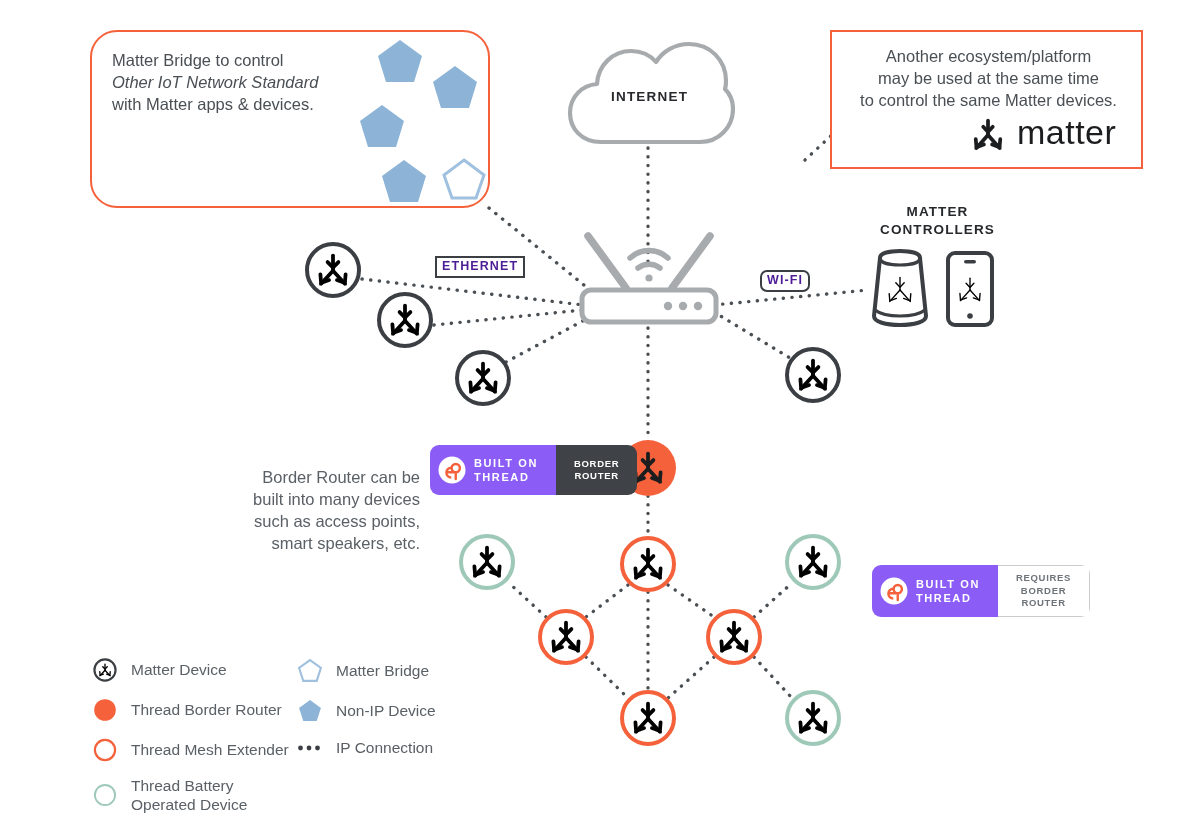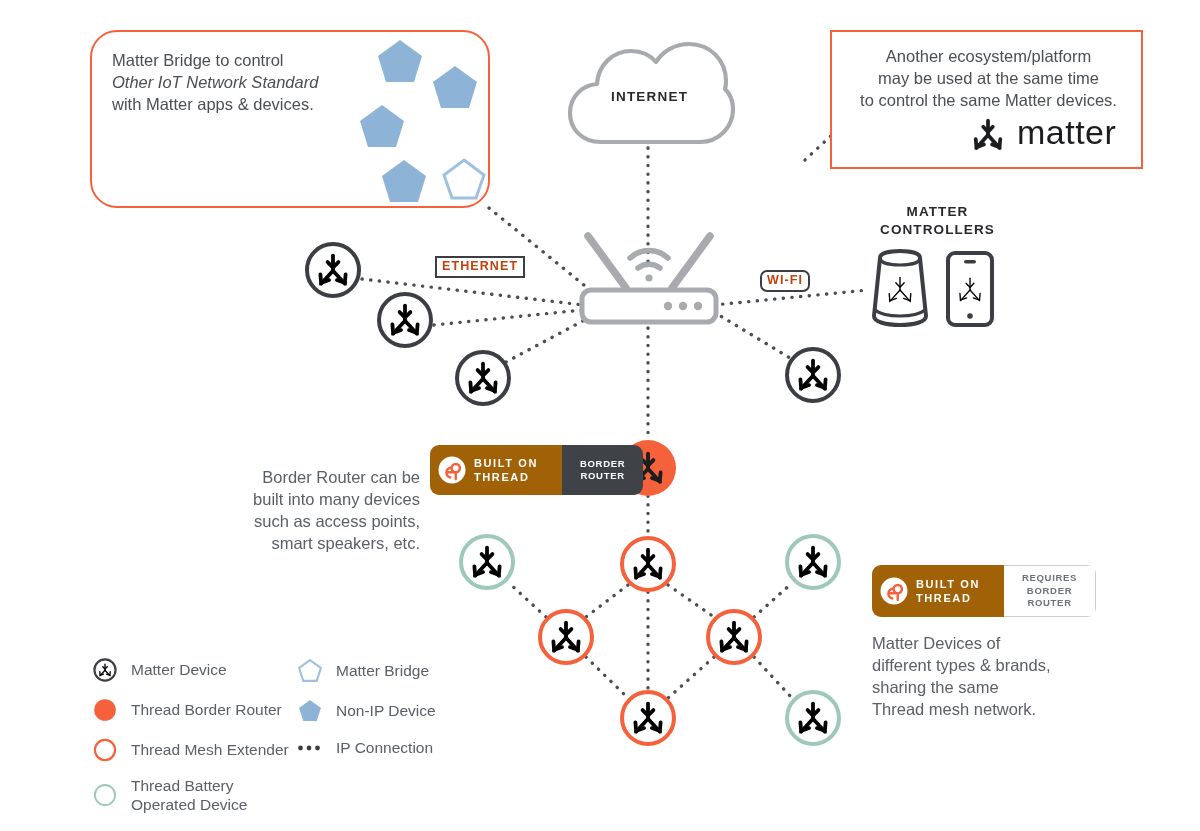--- a/index.html
+++ b/index.html
@@ -40,21 +40,21 @@
     line-height: 1.33;
     color: #4a4f54;
   }
   .ital { font-style: italic; }
 
   
   .tag {
     position: absolute;
     border: 2px solid #3b3f43;
     background: #ffffff;
-    color: #c2410c;
+    color: #4c1d95;
     font-size: 12.5px;
     font-weight: bold;
     letter-spacing: 1.1px;
     padding: 2px 5px 3px 5px;
     box-sizing: border-box;
     white-space: nowrap;
     line-height: 1;
   }
 
   
@@ -114,24 +114,24 @@
   
   .badge {
     position: absolute;
     display: flex;
     align-items: stretch;
     border-radius: 9px;
     overflow: hidden;
     box-sizing: border-box;
   }
   .badge-left {
-    background: #a16207;
+    background: #8b5cf6;
     display: flex;
     align-items: center;
-    padding: 0 24px 0 7px;
+    padding: 0 18px 0 7px;
     gap: 7px;
   }
   .badge-built {
     color: #ffffff;
     font-size: 11px;
     font-weight: bold;
     letter-spacing: 1.6px;
     line-height: 1.28;
     white-space: pre-line;
   }
@@ -481,24 +481,20 @@
         <path d="M19,17 a6.5,6.5 0 1 0 0,13 a6.5,6.5 0 0 1 0,-13 M14,23 L22,23" stroke="#f4613a" stroke-width="3.2" fill="none" stroke-linecap="round"></path>
       </svg>
       <div class="badge-built">BUILT ON
 THREAD</div>
     </div>
     <div class="badge-right light">REQUIRES
 BORDER
 ROUTER</div>
   </div>
 
-  <div class="para" style="left:872px; top:632px; width:250px;">Matter Devices of
-different types &amp; brands,
-sharing the same
-Thread mesh network.</div>
 
   <div id="legend" style="left:88px; top:658px; width:380px; height:150px;">
       <div class="leg-row" style="left: 0px; top: 0px;">
         <div class="leg-ico">
           <svg width="24" height="24" viewBox="0 0 100 100" xmlns="http://www.w3.org/2000/svg">
             <circle cx="50" cy="50" r="44" fill="#ffffff" stroke="#3b3f43" stroke-width="9"></circle>
             <g stroke="#000000" stroke-width="9" stroke-linecap="round" fill="none" transform="translate(50,50) scale(0.62) translate(-50,-50)">
               <path d="M50,10 L50,52"></path>
               <path d="M17,88 L50,52"></path>
               <path d="M83,88 L50,52"></path>

